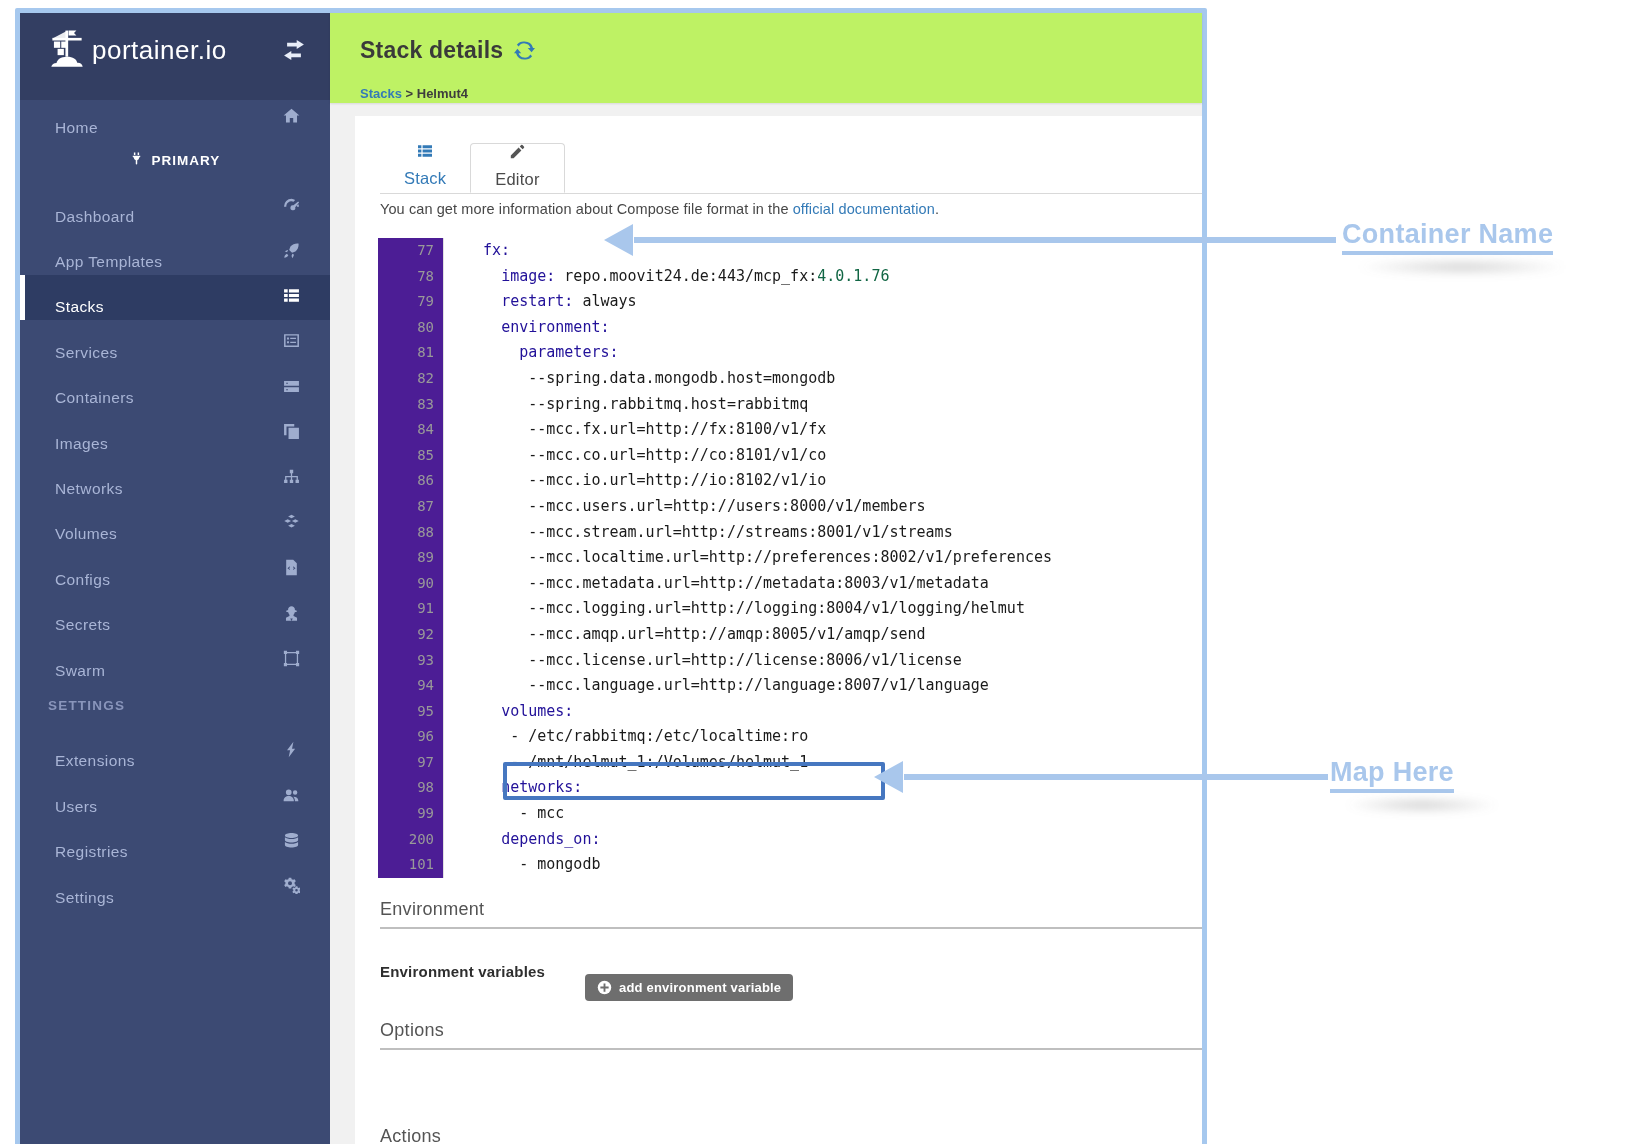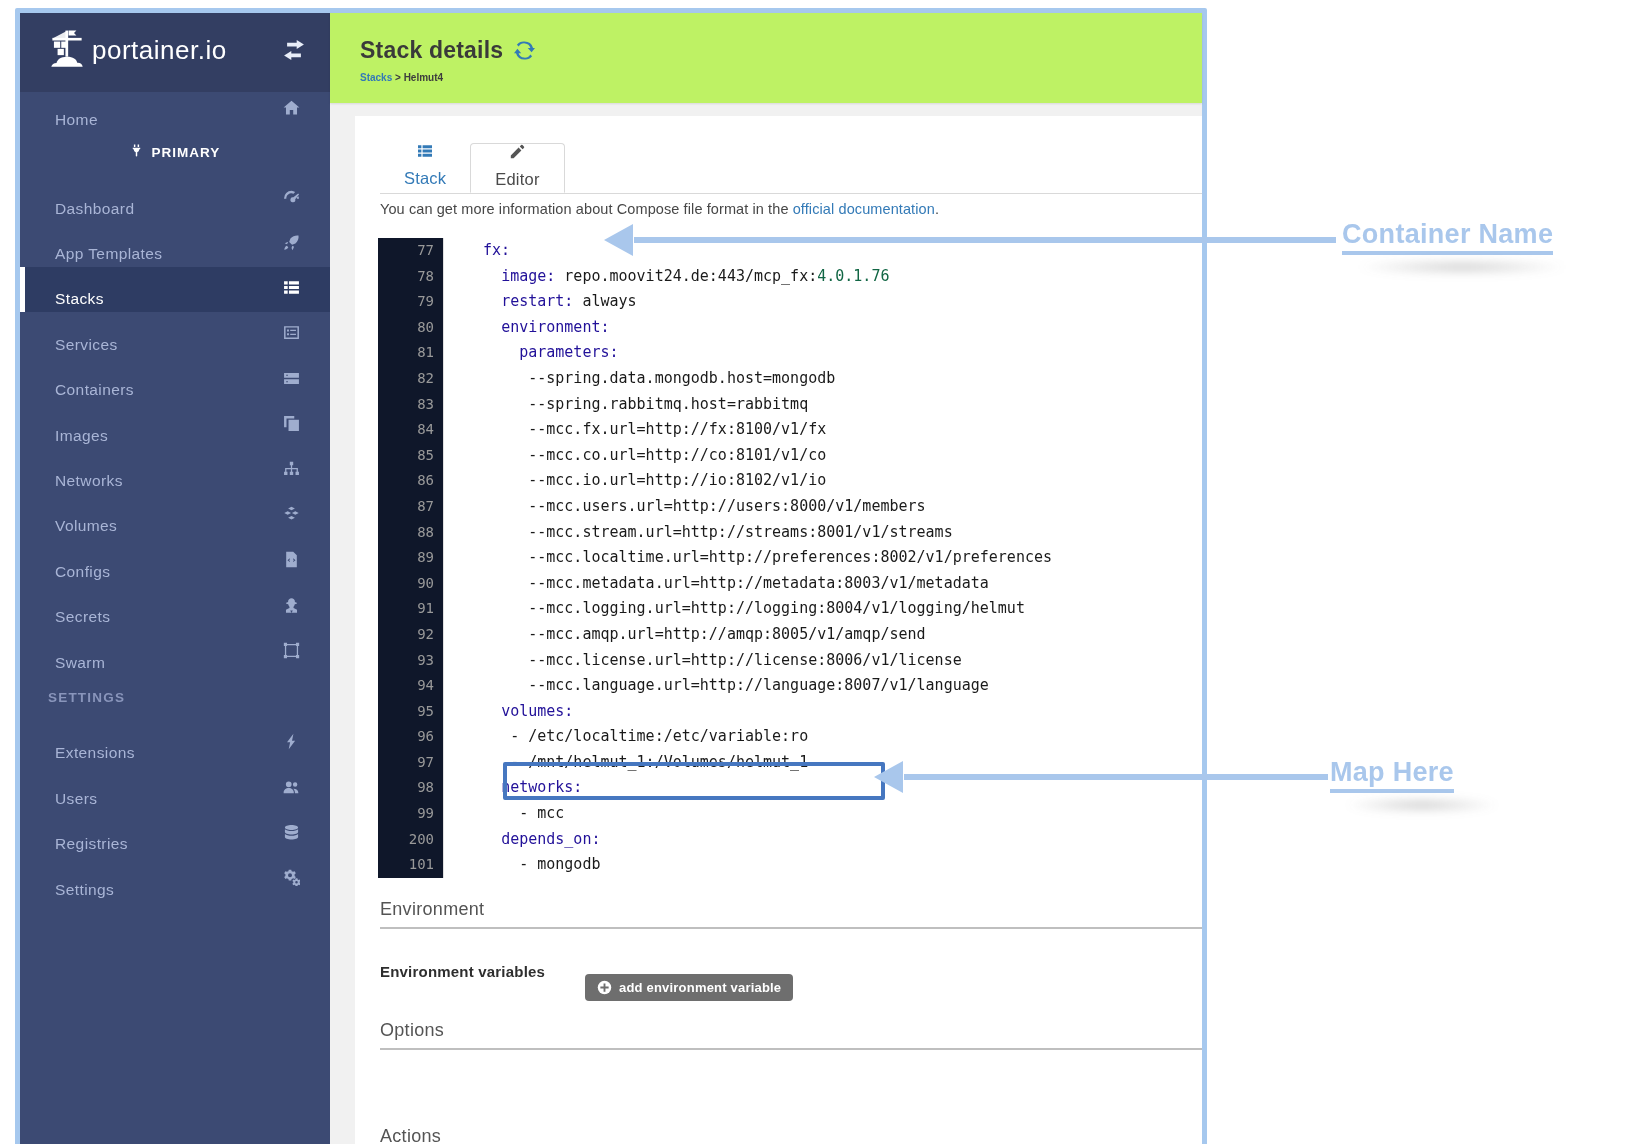--- a/index.html
+++ b/index.html
@@ -5,21 +5,21 @@
   html,body{margin:0;padding:0;background:#fff;}
   .canvas{position:relative;width:1636px;height:1144px;overflow:hidden;background:#fff;
           font-family:"Liberation Sans",sans-serif;-webkit-font-smoothing:antialiased;}
 
   
   .frame{position:absolute;left:15px;top:8px;width:1182px;height:1160px;
          border:5px solid var(--frame,#a6c8ee);border-radius:2px;background:#fff;}
 
   
   .sidebar{position:absolute;left:0;top:0;width:310px;height:100%;background:var(--sb-bg,#3c4a73);}
-  .logo-bar{height:75px;background:var(--logo-bg,#333e62);display:flex;align-items:center;padding:0 22px 4px 24px;}
+  .logo-bar{height:75px;background:var(--logo-bg,#333e62);display:flex;align-items:center;padding:0 22px 12px 24px;}
   .logo-ico{width:46px;height:46px;flex:0 0 auto;margin-top:2px;}
   .logo-ico svg{width:46px;height:46px;}
   .logo-text{color:#fff;font-size:26px;letter-spacing:.5px;margin-left:2px;flex:1;}
   .collapse{width:26px;height:26px;color:#e8edf8;cursor:pointer;}
   .collapse svg{width:24px;height:24px;}
 
   .sb-item{height:45.4px;display:flex;align-items:center;padding:0 28px 0 35px;
            color:#a9b5d6;font-size:15.5px;letter-spacing:.4px;cursor:pointer;position:relative;}
   .sb-item:first-child{height:36px;}
   .sb-item .sb-label{flex:1;margin-top:20px;}
@@ -35,21 +35,21 @@
               color:#8995bb;font-size:13.5px;font-weight:bold;letter-spacing:1.2px;}
 
   
   .main{position:absolute;left:310px;top:0;right:0;bottom:0;background:#f1f1f1;}
   .page-header{position:absolute;left:0;top:0;right:0;height:90px;background:#bef264;
                box-shadow:0 1px 2px rgba(0,0,0,.10);padding:24px 0 0 30px;box-sizing:border-box;}
   .title-row{display:flex;align-items:center;gap:11px;}
   .page-title{font-size:23px;font-weight:bold;color:#3a3a3a;letter-spacing:.2px;}
   .refresh{width:22px;height:22px;color:var(--link,#337ab7);cursor:pointer;}
   .refresh svg{width:21px;height:21px;}
-  .breadcrumb{margin-top:8px;font-size:10px;font-weight:bold;color:#3d3d3d;}
+  .breadcrumb{margin-top:22px;font-size:13px;font-weight:bold;color:#3d3d3d;}
   .breadcrumb .bc-link{color:var(--link,#337ab7);cursor:pointer;}
 
   .widget{position:absolute;left:25px;top:103px;right:0;bottom:-20px;background:#fff;}
 
   .tab-row{position:absolute;left:25px;right:0;top:27px;height:51px;display:flex;
            border-bottom:1px solid #d9d9d9;box-sizing:border-box;}
   .tab{height:50px;display:flex;align-items:center;gap:10px;padding:0 24px;
        font-size:16.5px;color:var(--link,#337ab7);letter-spacing:.2px;cursor:pointer;box-sizing:border-box;flex-direction:column;}
   .tab .ico{display:flex;}
   .tab .ico svg{width:16px;height:16px;}
@@ -57,21 +57,21 @@
               border-radius:4px 4px 0 0;color:#4a4a4a;margin-bottom:-1px;}
   .tab.active .ico{color:#555;}
 
   .compose-info{position:absolute;left:25px;top:85px;font-size:14.5px;color:#474747;letter-spacing:.1px;}
   .compose-info .doc-link{color:var(--link,#337ab7);cursor:pointer;}
 
   
   .editor{position:absolute;left:23px;top:122px;width:800px;
           font-family:"DejaVu Sans Mono",monospace;font-size:15px;cursor:text;}
   .code-line{display:flex;height:25.6px;line-height:25.6px;}
-  .ln{width:56px;flex:0 0 auto;background:#0f172a;border-right:1px solid #e0e0e0;
+  .ln{width:56px;flex:0 0 auto;background:#4c1d95;border-right:1px solid #e0e0e0;
       text-align:right;padding-right:9px;color:#999;font-size:14px;}
   .ct{padding-left:21px;white-space:pre;color:#1a1a1a;}
   .seg-k{color:var(--code-key,#221199);}
   .seg-n{color:var(--code-num,#116644);}
   .seg-p{color:#1a1a1a;}
 
   
   .sec-title{position:absolute;left:25px;font-size:18px;color:#545454;letter-spacing:.3px;}
   .sec-hr{position:absolute;left:25px;right:0;height:2px;background:#bfbfbf;}
   .field-label{position:absolute;left:25px;font-size:15px;font-weight:bold;color:#2e2e2e;letter-spacing:.2px;}
@@ -335,21 +335,21 @@
             <div class="code-line">
               <span class="ln">94</span>
               <span class="ct"><span class="seg-p">       --mcc.language.url=http://language:8007/v1/language</span></span>
             </div>
             <div class="code-line">
               <span class="ln">95</span>
               <span class="ct"><span class="seg-p">    </span><span class="seg-k">volumes:</span></span>
             </div>
             <div class="code-line">
               <span class="ln">96</span>
-              <span class="ct"><span class="seg-p">     - /etc/localtime:/etc/variable:ro</span></span>
+              <span class="ct"><span class="seg-p">     - /etc/rabbitmq:/etc/localtime:ro</span></span>
             </div>
             <div class="code-line">
               <span class="ln">97</span>
               <span class="ct"><span class="seg-p">     - /mnt/helmut_1:/Volumes/helmut_1</span></span>
             </div>
             <div class="code-line">
               <span class="ln">98</span>
               <span class="ct"><span class="seg-p">    </span><span class="seg-k">networks:</span></span>
             </div>
             <div class="code-line">

